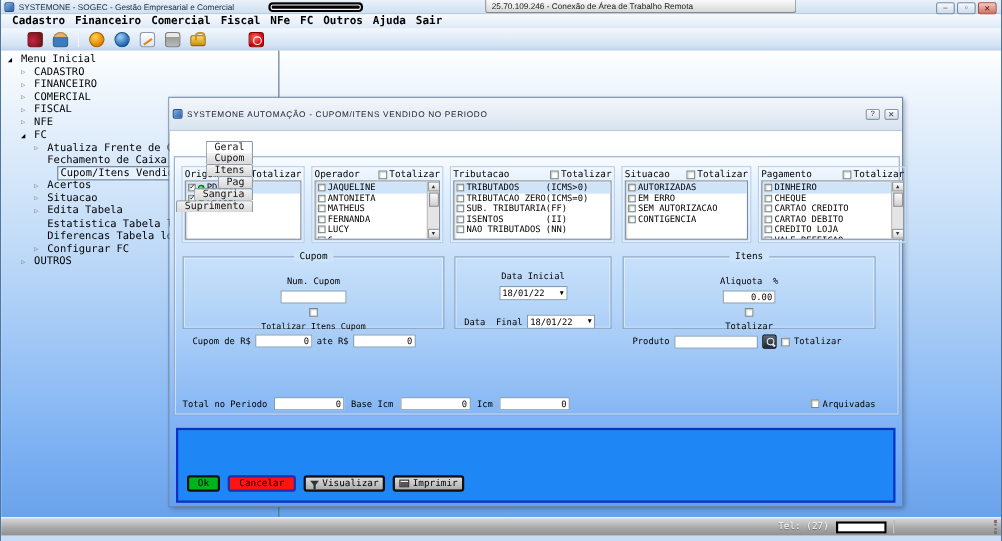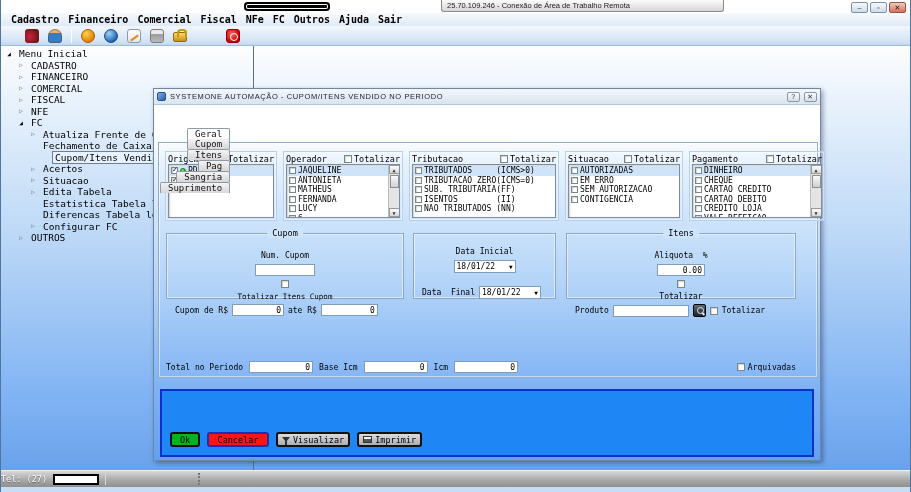--- a/index.html
+++ b/index.html
@@ -55,21 +55,21 @@
   .trow{ height:11.5px; display:flex; align-items:center; white-space:pre;}
   .arrow{ width:10px; flex:none; font-size:6.5px; line-height:10px; text-align:left; color:#000;}
   .arrow.expanded::before{ content:"◢"; }
   .arrow.collapsed::before{ content:"▷"; color:#7a7a7a;}
   .tlabel{ padding:0 2px;}
   .trow.sel .tlabel{ outline:1px solid #6f8094; background:rgba(235,245,255,.75);}
   
   #dialog{ position:absolute; left:152px; top:42px; width:668px; height:373px;
     border:1px solid #6e87a5; box-shadow:2px 2px 5px rgba(0,0,40,.35); z-index:10;
     background:linear-gradient(180deg,#ffffff 0px,#ffffff 45px,#e3f0fd 80px,#b5d5f8 190px,#7fb2f4 300px,#63a0ef 373px);}
-  #dlg-title{ height:16px; background:linear-gradient(#f3f7fb,#d9e4f0); border-bottom:1px solid #b4c6da;
+  #dlg-title{ height:30px; background:linear-gradient(#f3f7fb,#d9e4f0); border-bottom:1px solid #b4c6da;
     display:flex; align-items:center; gap:4px; padding:0 3px;
     font:7.5px "Liberation Sans",sans-serif; letter-spacing:.6px; color:#223;}
   #dlg-title .spacer{ flex:1;}
   .dbtn{ width:13px; height:10px; border:1px solid #8a97a6; border-radius:2px;
     background:linear-gradient(#fbfcfe,#d6dee8); font:7px "Liberation Sans",sans-serif; color:#333;
     display:flex; align-items:center; justify-content:center; flex:none;}
   
   #tabs{ position:absolute; left:6px; top:38px; display:flex; align-items:flex-end; height:16px; z-index:3;flex-direction:column;}
   .tab{ height:13px; padding:0 7px; margin-right:1px; display:flex; align-items:center;
     font:9px "DejaVu Sans Mono",monospace; color:#111;
@@ -147,36 +147,40 @@
   .btn.ok{ width:30px; background:#00b41e;}
   .btn.cancel{ width:62px; background:#ff1414; border-color:#1f2db0;}
   .btn.gray{ background:linear-gradient(#dcdcdc,#aeaeae);}
   .funnel-icon{ width:0; height:0; border-left:4px solid transparent; border-right:4px solid transparent;
     border-top:5px solid #2e3338; position:relative; flex:none;}
   .funnel-icon::after{ content:""; position:absolute; left:-1px; top:-1px; width:2px; height:4px; background:#2e3338;}
   .printer-sm-icon{ width:9px; height:7px; background:linear-gradient(#f0f0f0 30%,#555 30%); border:1px solid #333; flex:none;}
   
   #statusbar{ position:absolute; left:0; top:470px; width:911px; height:17px;
     background:linear-gradient(#d9d9d9,#a9a9a9 55%,#8f8f8f); border-top:1px solid #efefef;
-    display:flex; align-items:center; gap:6px; padding-right:6px;
+    display:flex; align-items:center; justify-content:flex-end; gap:6px; padding-right:6px;
     font:8.5px "DejaVu Sans Mono",monospace;}
   #tel-label{ color:#fdfdfd; text-shadow:0 1px 1px rgba(0,0,0,.45);}
   #status-redact{ width:46px; height:11px; background:#fff; border:2px solid #000;}
   .sdivider{ width:1px; height:12px; background:#6f6f6f; border-right:1px solid #d8d8d8;}
   .sbtn{ height:13px; min-width:30px; padding:0 8px; background:linear-gradient(#e9e9e9,#bdbdbd);
     border:1px solid #6f6f6f; border-radius:2px; color:#1a1a1a;
     display:flex; align-items:center; justify-content:center;margin-top:32px;}
   #gripper{ width:7px; height:12px; border-right:2px dotted #777;}
   #bottomsliver{ position:absolute; left:0; top:487px; width:911px; height:5px; background:#c8ddf5;}
 </style>
 </head>
 <body>
 
 <div id="screen">
 
+  <div id="titlebar">
+    <span class="appicon"></span>
+    <span>SYSTEMONE - SOGEC - Gestão Empresarial e Comercial</span>
+  </div>
   <div id="title-redact"></div>
   <div id="rdpbar">
     <span>25.70.109.246 - Conexão de Área de Trabalho Remota</span>
   </div>
   <div id="winbtns">
     <span class="wbtn">–</span>
     <span class="wbtn">▫</span>
     <span class="wbtn close">✕</span>
   </div>
 

